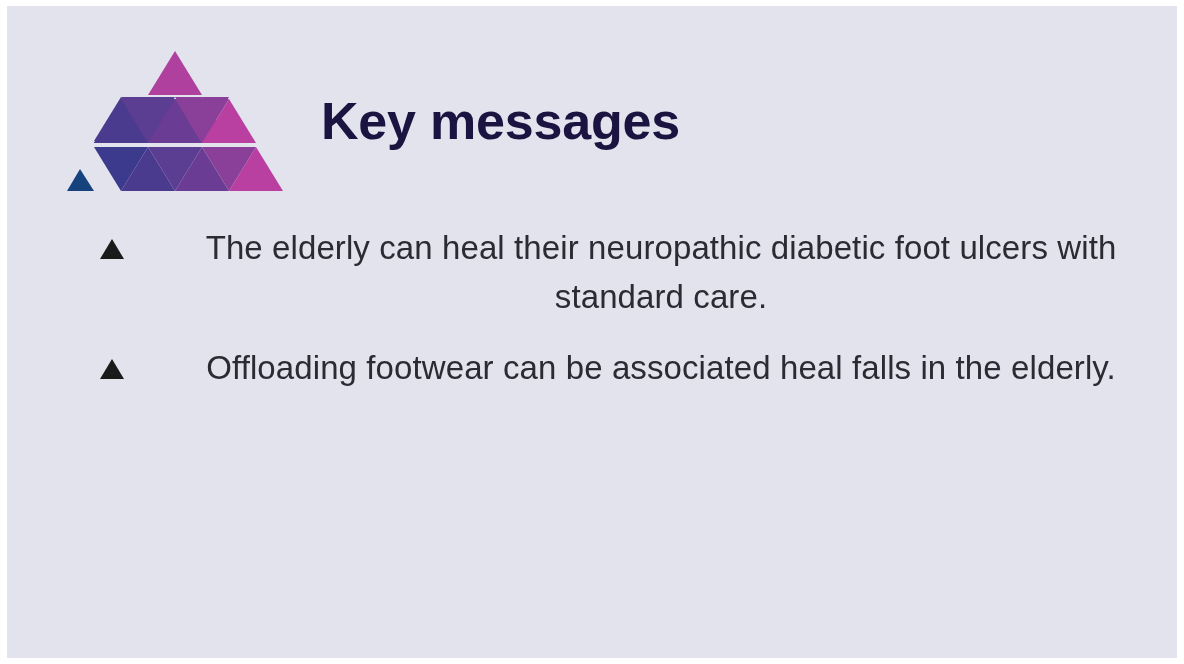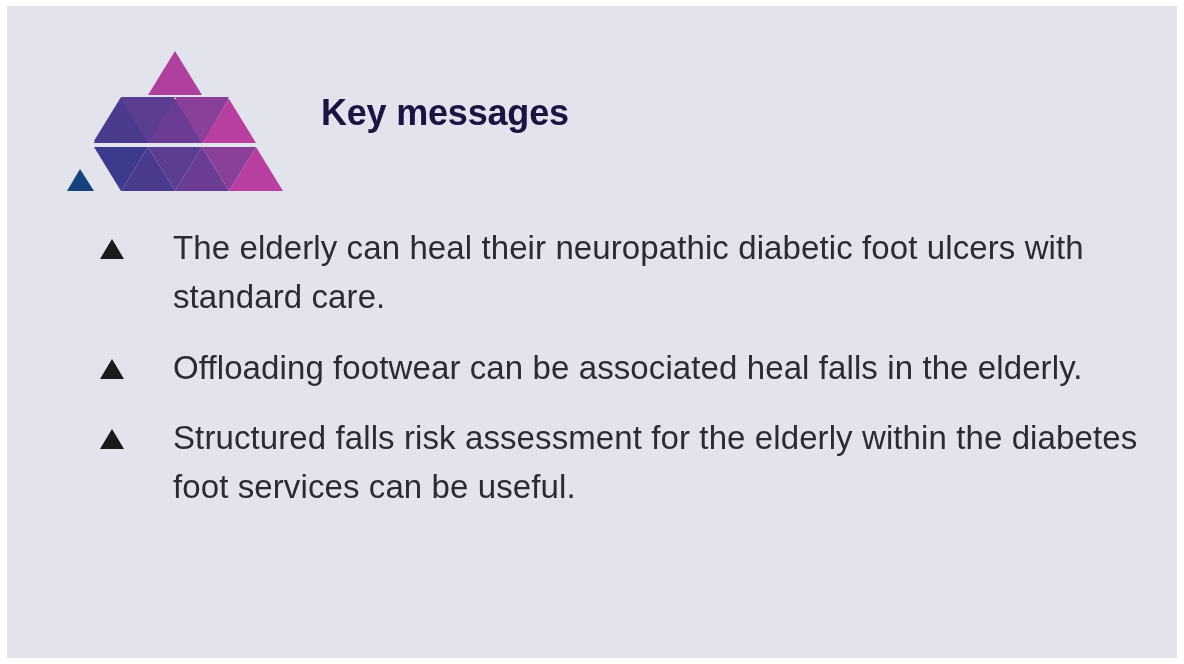--- a/index.html
+++ b/index.html
@@ -37,21 +37,21 @@
     display: block;
     width: 222px;
     height: 145px;
   }
 
   
   .title {
     position: absolute;
     left: 314px;
     top: 87px;
-    font-size: 36px;
+    font-size: 52px;
     font-weight: bold;
     color: #1b1340;
     letter-spacing: -0.2px;
     white-space: nowrap;
     line-height: 1.1;
     text-align: right;
   }
 
   
   .messages {
@@ -80,20 +80,21 @@
   }
 
   .message-text {
     flex: 1 1 auto;
     padding-left: 44px;
     font-size: 33px;
     line-height: 1.48;
     color: #2b2b33;
     font-weight: 400;
     letter-spacing: 0.1px;
+    text-align: center;
   }
 </style>
 </head>
 <body>
 
 <div class="card">
 
   <div class="logo">
     <svg viewBox="0 0 222 145" xmlns="http://www.w3.org/2000/svg" aria-hidden="true">
 
@@ -153,23 +154,15 @@
 
     <div class="message-item">
       <span class="bullet-marker">
         <svg viewBox="0 0 26 22" xmlns="http://www.w3.org/2000/svg" aria-hidden="true">
           <polygon points="13,1 25,21 1,21" fill="#1a1a1a"></polygon>
         </svg>
       </span>
       <span class="message-text">Offloading footwear can be associated heal falls in the elderly.</span>
     </div>
 
-    <div class="message-item">
-      <span class="bullet-marker">
-        <svg viewBox="0 0 26 22" xmlns="http://www.w3.org/2000/svg" aria-hidden="true">
-          <polygon points="13,1 25,21 1,21" fill="#1a1a1a"></polygon>
-        </svg>
-      </span>
-      <span class="message-text">Structured falls risk assessment for the elderly within the diabetes foot services can be useful.</span>
-    </div>
 
   </div>
 </div>
 
 </body></html>

